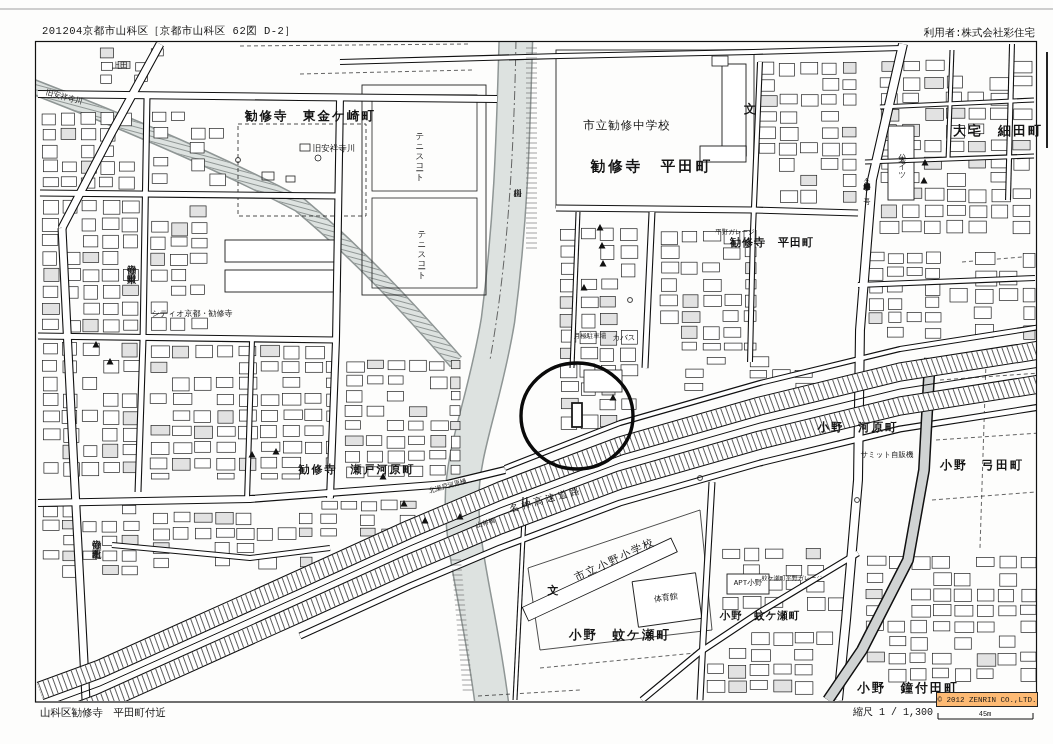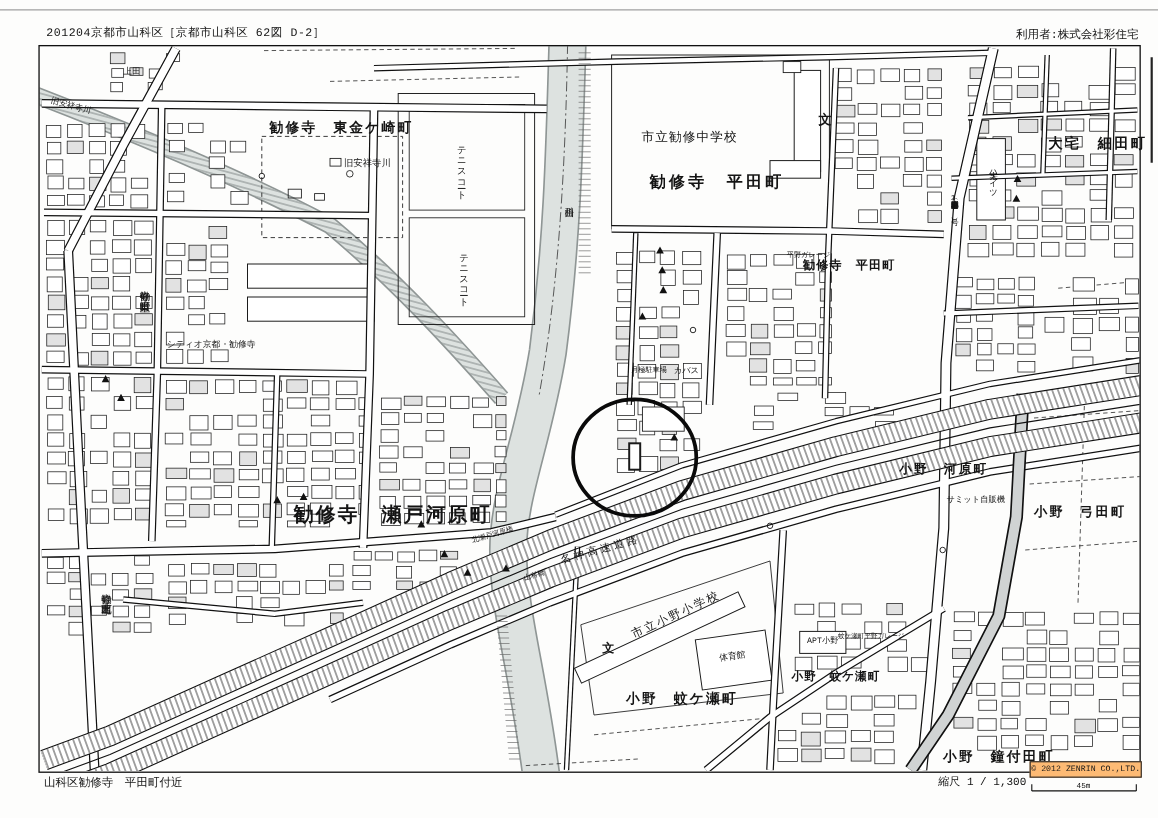--- a/index.html
+++ b/index.html
@@ -853,21 +853,21 @@
   <span class="lbl b" style="left:652px;top:167px;font-size:14.5px;letter-spacing:3px;">勧修寺　平田町</span>
   <span class="lbl b" style="left:750px;top:110px;font-size:12px;">文</span>
   <span class="lbl b" style="left:985px;top:131px;font-size:13px;letter-spacing:2px;margin-left:13px;">大宅　細田町</span>
   <span class="lbl b" style="left:772px;top:243px;font-size:11px;letter-spacing:1px;">勧修寺　平田町</span>
   <span class="lbl" style="left:735px;top:233px;font-size:6.5px;">平野ガレージ</span>
   <span class="lbl vert" style="left:901px;top:162px;font-size:7.5px;">大宅ハイツ</span>
   <span class="lbl vert" style="left:866px;top:185px;font-size:7px;">府道小野山科停車場線（11号）</span>
   <span class="lbl b" style="left:858px;top:428px;font-size:11.5px;letter-spacing:2px;">小野　河原町</span>
   <span class="lbl" style="left:887px;top:456px;font-size:7.5px;">サミット自販機</span>
   <span class="lbl b" style="left:982px;top:466px;font-size:12px;letter-spacing:2px;">小野　弓田町</span>
-  <span class="lbl b" style="left:357px;top:470px;font-size:18px;letter-spacing:2px;text-align:center;">勧修寺　瀬戸河原町</span>
+  <span class="lbl b" style="left:357px;top:470px;font-size:11px;letter-spacing:2px;text-align:center;">勧修寺　瀬戸河原町</span>
   <span class="lbl" style="left:448px;top:487px;font-size:6.5px;transform:translate(-50%,-50%) rotate(-16deg);">北瀬戸河原橋</span>
   <span class="lbl" style="left:486px;top:524px;font-size:6.5px;transform:translate(-50%,-50%) rotate(-16deg);">山科橋</span>
   <span class="lbl" style="left:546px;top:500px;font-size:9.5px;letter-spacing:3px;transform:translate(-50%,-50%) rotate(-15deg);">名神高速道路</span>
   <span class="lbl vert" style="left:517px;top:182px;font-size:8.5px;">山科川</span>
   <span class="lbl" style="left:64px;top:98px;font-size:7.5px;transform:translate(-50%,-50%) rotate(15deg);">旧安祥寺川</span>
   <span class="lbl" style="left:120px;top:66px;font-size:8px;">上田</span>
   <span class="lbl" style="left:192px;top:314px;font-size:8px;">シティオ京都・勧修寺</span>
   <span class="lbl vert" style="left:131px;top:262px;font-size:9.5px;">勧修寺　東堂田町</span>
   <span class="lbl vert" style="left:96px;top:537px;font-size:9.5px;">勧修寺　西北出町</span>
   <span class="lbl" style="left:590px;top:337px;font-size:6.5px;">月極駐車場</span>

